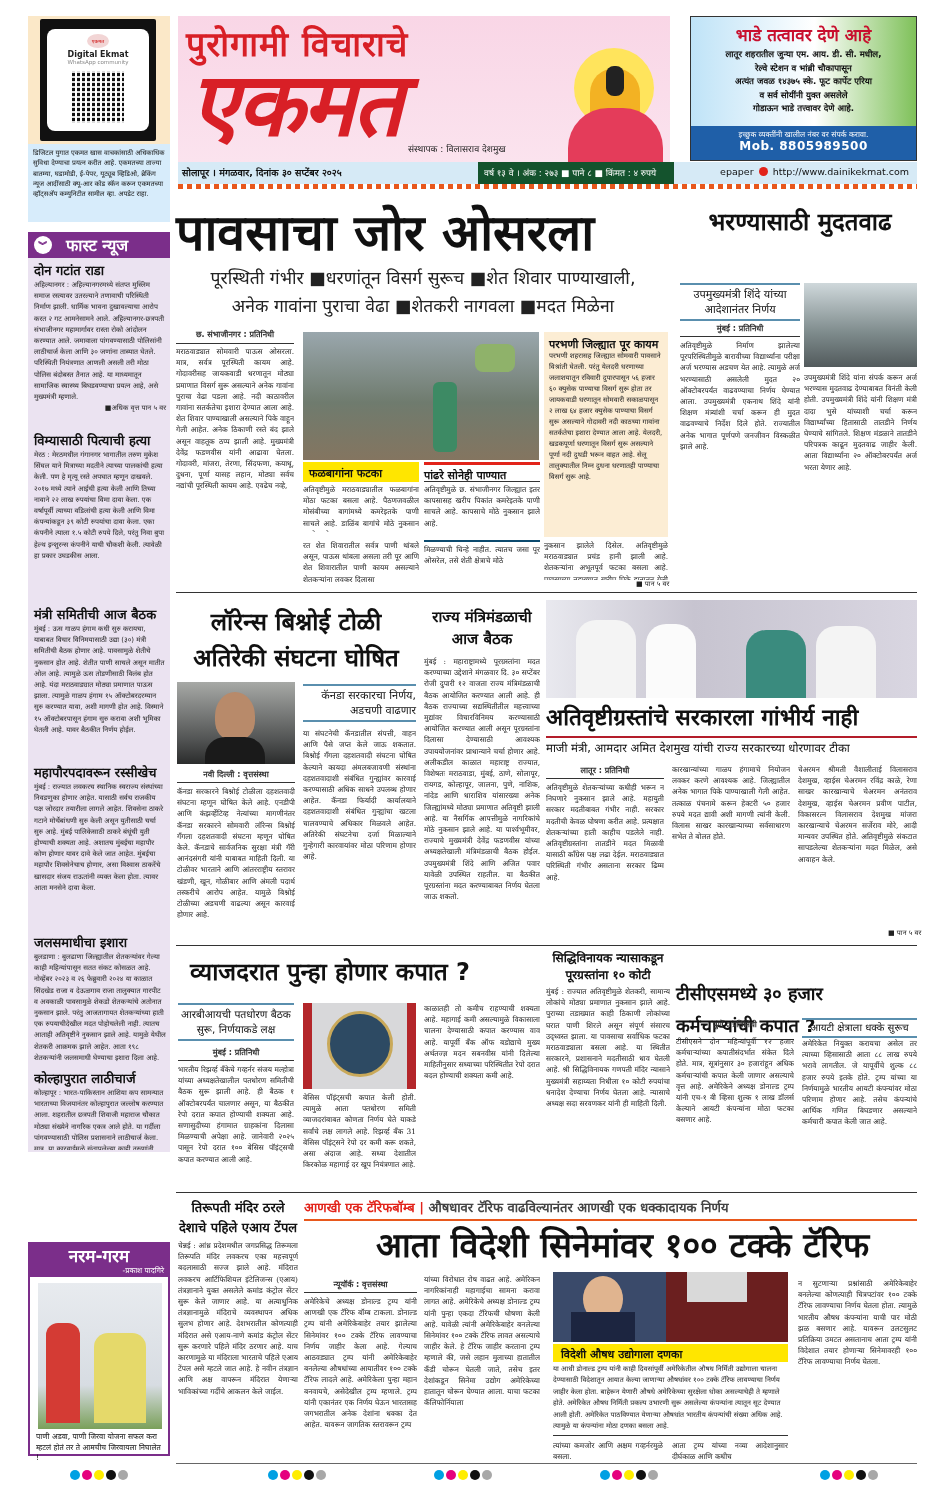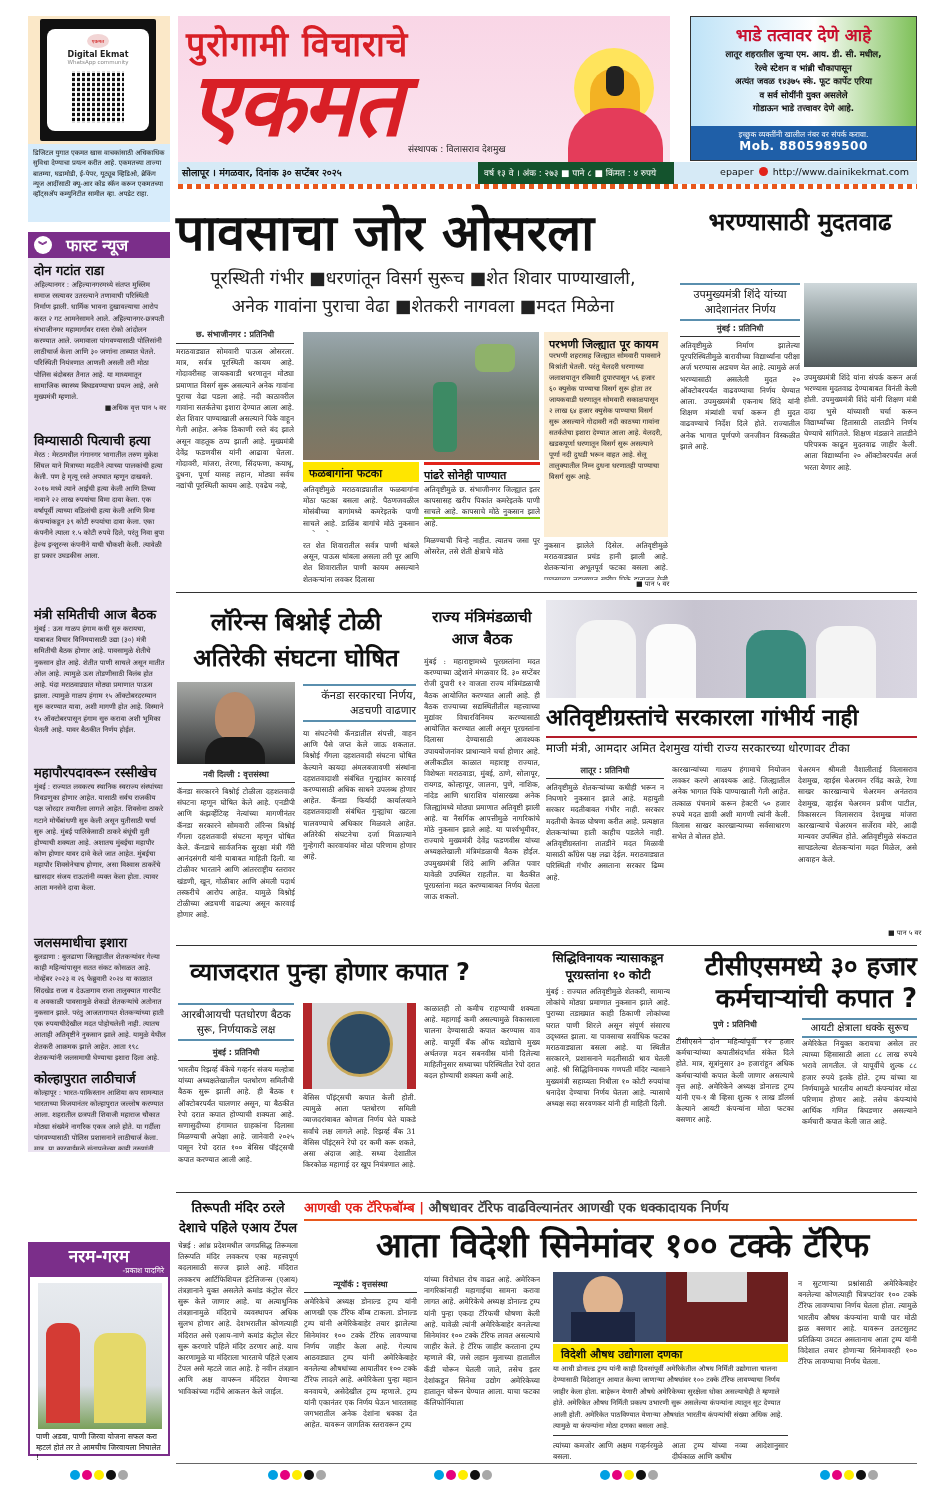--- a/index.html
+++ b/index.html
@@ -161,21 +161,21 @@
 </div>
 <div class="abs" style="left:303px;top:462px;width:116px;height:20px;background:#ffe600;font-size:11px;font-weight:bold;padding:3px 6px">फळबागांना फटका</div>
 <div class="abs body-text" style="left:303px;top:484px;width:116px;height:48px">अतिवृष्टीमुळे मराठवाड्यातील फळबागांना मोठा फटका बसला आहे. पैठणजवळील मोसंबीच्या बागांमध्ये कमरेइतके पाणी साचले आहे. डाळिंब बागांचे मोठे नुकसान झाले आहे.</div>
 <div class="abs" style="left:424px;top:462px;width:116px;height:20px;border-top:3px solid #e2231a;border-bottom:1px solid #333;font-size:11px;font-weight:bold;padding:2px 0">पांढरे सोनेही पाण्यात</div>
 <div class="abs body-text" style="left:424px;top:484px;width:116px;height:48px">अतिवृष्टीमुळे छ. संभाजीनगर जिल्ह्यात इतर कापसासह खरीप पिकांत कमरेइतके पाणी साचले आहे. कापसाचे मोठे नुकसान झाले आहे.</div>
 <div class="abs body-text" style="left:303px;top:540px;width:116px;height:46px">रत शेत शिवारातील सर्वत्र पाणी थांबले असून, पाऊस थांबला असला तरी पूर आणि शेत शिवारातील पाणी कायम असल्याने शेतकऱ्यांना लवकर दिलासा</div>
 <div class="abs" style="left:544px;top:332px;width:124px;height:205px;background:#fcedd4;padding:4px 5px">
   <div class="boxhd" style="font-size:11px">परभणी जिल्ह्यात पूर कायम</div>
   <div style="font-size:7px;line-height:11px;color:#222;height:180px;overflow:hidden">परभणी शहरासह जिल्ह्यात सोमवारी पावसाने विश्रांती घेतली. परंतु येलदरी धरणाच्या जलाशयातून रविवारी दुपारपासून ५६ हजार ६० क्युसेक पाण्याचा विसर्ग सुरू होता तर जायकवाडी धरणातून सोमवारी सकाळपासून २ लाख ६४ हजार क्युसेक पाण्याचा विसर्ग सुरू असल्याने गोदावरी नदी काठच्या गावांना सतर्कतेचा इशारा देण्यात आला आहे. येलदरी, खडकपूर्णा धरणातून विसर्ग सुरू असल्याने पूर्णा नदी दुथडी भरून वाहत आहे. सेलू तालुक्यातील निम्न दुधना धरणातही पाण्याचा विसर्ग सुरू आहे.</div>
 </div>
-<div class="abs body-text" style="left:424px;top:517px;width:116px;height:46px;border-top:2px solid #84cc16;padding-top:16px">मिळण्याची चिन्हे नाहीत. त्यातच जसा पूर ओसरेल, तसे शेती क्षेत्राचे मोठे</div>
+<div class="abs body-text" style="left:424px;top:540px;width:116px;height:46px;border-top:2px solid #0c4a6e;padding-top:2px">मिळण्याची चिन्हे नाहीत. त्यातच जसा पूर ओसरेल, तसे शेती क्षेत्राचे मोठे</div>
 <div class="abs body-text" style="left:544px;top:540px;width:124px;height:40px">नुकसान झालेले दिसेल. अतिवृष्टीमुळे मराठवाड्यात प्रचंड हानी झाली आहे. शेतकऱ्यांना अभूतपूर्व फटका बसला आहे. पावसाच्या तडाख्यात खरीप पिके हातातून गेली आहेत.</div>
 <div class="abs pp" style="left:636px;top:579px">■ पान ५ वर</div>
 
 <div class="abs hl" style="left:680px;top:204px;width:240px;font-size:24px;line-height:36px;text-align:center">
   <div>भरण्यासाठी मुदतवाढ</div>
 </div>
 <div class="abs" style="left:680px;top:283px;width:120px;border-top:2px solid #5a8fae;border-bottom:2px solid #5a8fae;font-size:11px;line-height:15px;text-align:center;padding:2px 0">उपमुख्यमंत्री शिंदे यांच्या आदेशानंतर निर्णय</div>
 <div class="abs dl" style="left:680px;top:322px;width:120px;padding-bottom:3px;border-bottom:1px solid #333">मुंबई : प्रतिनिधी</div>
 <div class="abs body-text" style="left:680px;top:340px;width:120px;height:246px">अतिवृष्टीमुळे निर्माण झालेल्या पूरपरिस्थितीमुळे बारावीच्या विद्यार्थ्यांना परीक्षा अर्ज भरण्यास अडचण येत आहे. त्यामुळे अर्ज भरण्यासाठी असलेली मुदत २० ऑक्टोबरपर्यंत वाढवण्याचा निर्णय घेण्यात आला. उपमुख्यमंत्री एकनाथ शिंदे यांनी शिक्षण मंत्र्यांशी चर्चा करून ही मुदत वाढवण्याचे निर्देश दिले होते. राज्यातील अनेक भागात पूर्णपणे जनजीवन विस्कळीत झाले आहे.</div>
 <div class="abs photo" style="left:804px;top:283px;width:113px;height:84px;background:linear-gradient(#cfd8db,#7d8a8b 60%,#525a5c)"></div>
@@ -225,21 +225,21 @@
 </div>
 <div class="abs body-text" style="left:303px;top:1092px;width:113px;height:92px">बेसिस पॉइंट्सची कपात केली होती. त्यामुळे आता पतधोरण समिती व्याजदरांबाबत कोणता निर्णय घेते याकडे सर्वांचे लक्ष लागले आहे. रिझर्व्ह बँक 31 बेसिस पॉइंट्सने रेपो दर कमी करू शकते, असा अंदाज आहे. सध्या देशातील किरकोळ महागाई दर खूप नियंत्रणात आहे.</div>
 <div class="abs body-text" style="left:424px;top:1003px;width:116px;height:181px">काळातही तो कमीच राहण्याची शक्यता आहे. महागाई कमी असल्यामुळे विकासाला चालना देण्यासाठी कपात करण्यास वाव आहे. यापूर्वी बँक ऑफ बडोद्याचे मुख्य अर्थतज्ज्ञ मदन सबनवीस यांनी दिलेल्या माहितीनुसार सध्याच्या परिस्थितीत रेपो दरात बदल होण्याची शक्यता कमी आहे.</div>
 
 <div class="abs hl" style="left:546px;top:950px;width:124px;font-size:12px;line-height:17px;text-align:center;white-space:normal">
   <div>सिद्धिविनायक न्यासाकडून</div>
   <div>पूरग्रस्तांना १० कोटी</div>
 </div>
 <div class="abs body-text" style="left:546px;top:986px;width:124px;height:198px">मुंबई : राज्यात अतिवृष्टीमुळे शेतकरी, सामान्य लोकांचे मोठ्या प्रमाणात नुकसान झाले आहे. पुराच्या तडाख्यात काही ठिकाणी लोकांच्या घरात पाणी शिरले असून संपूर्ण संसारच उद्ध्वस्त झाला. या पावसाचा सर्वाधिक फटका मराठवाड्याला बसला आहे. या स्थितीत सरकारने, प्रशासनाने मदतीसाठी धाव घेतली आहे. श्री सिद्धिविनायक गणपती मंदिर न्यासाने मुख्यमंत्री सहाय्यता निधीला १० कोटी रुपयांचा धनादेश देण्याचा निर्णय घेतला आहे. न्यासाचे अध्यक्ष सदा सरवणकर यांनी ही माहिती दिली.</div>
 
-<div class="abs hl" style="left:676px;top:950px;width:241px;font-size:26px;line-height:32px;text-align:right">
+<div class="abs hl" style="left:676px;top:978px;width:241px;font-size:18px;line-height:32px;text-align:left">
   <div>टीसीएसमध्ये ३० हजार</div>
   <div>कर्मचाऱ्यांची कपात ?</div>
 </div>
 <div class="abs dl" style="left:676px;top:1018px;width:118px;padding-bottom:10px;border-bottom:1px solid #333">पुणे : प्रतिनिधी</div>
 <div class="abs body-text" style="left:676px;top:1036px;width:118px;height:148px">टीसीएसने दोन महिन्यांपूर्वी १२ हजार कर्मचाऱ्यांच्या कपातीसंदर्भात संकेत दिले होते. मात्र, सूत्रांनुसार ३० हजारांहून अधिक कर्मचाऱ्यांची कपात केली जाणार असल्याचे वृत्त आहे. अमेरिकेने अध्यक्ष डोनाल्ड ट्रम्प यांनी एच-१ बी व्हिसा शुल्क १ लाख डॉलर्स केल्याने आयटी कंपन्यांना मोठा फटका बसणार आहे.</div>
 <div class="abs" style="left:802px;top:1018px;width:115px;border-top:2px solid #5a8fae;border-bottom:2px solid #5a8fae;font-size:10px;line-height:14px;text-align:center;padding:1px 0">आयटी क्षेत्राला धक्के सुरूच</div>
 <div class="abs body-text" style="left:802px;top:1038px;width:115px;height:146px">अमेरिकेत नियुक्त करायचा असेल तर त्याच्या व्हिसासाठी आता ८८ लाख रुपये भरावे लागतील. जे यापूर्वीचे शुल्क ८८ हजार रुपये इतके होते. ट्रम्प यांच्या या निर्णयामुळे भारतीय आयटी कंपन्यांवर मोठा परिणाम होणार आहे. तसेच कंपन्यांचे आर्थिक गणित बिघडणार असल्याने कर्मचारी कपात केली जात आहे.</div>
 
 <div class="abs" style="left:176px;top:1192px;width:741px;border-top:1px solid #333"></div>
 

